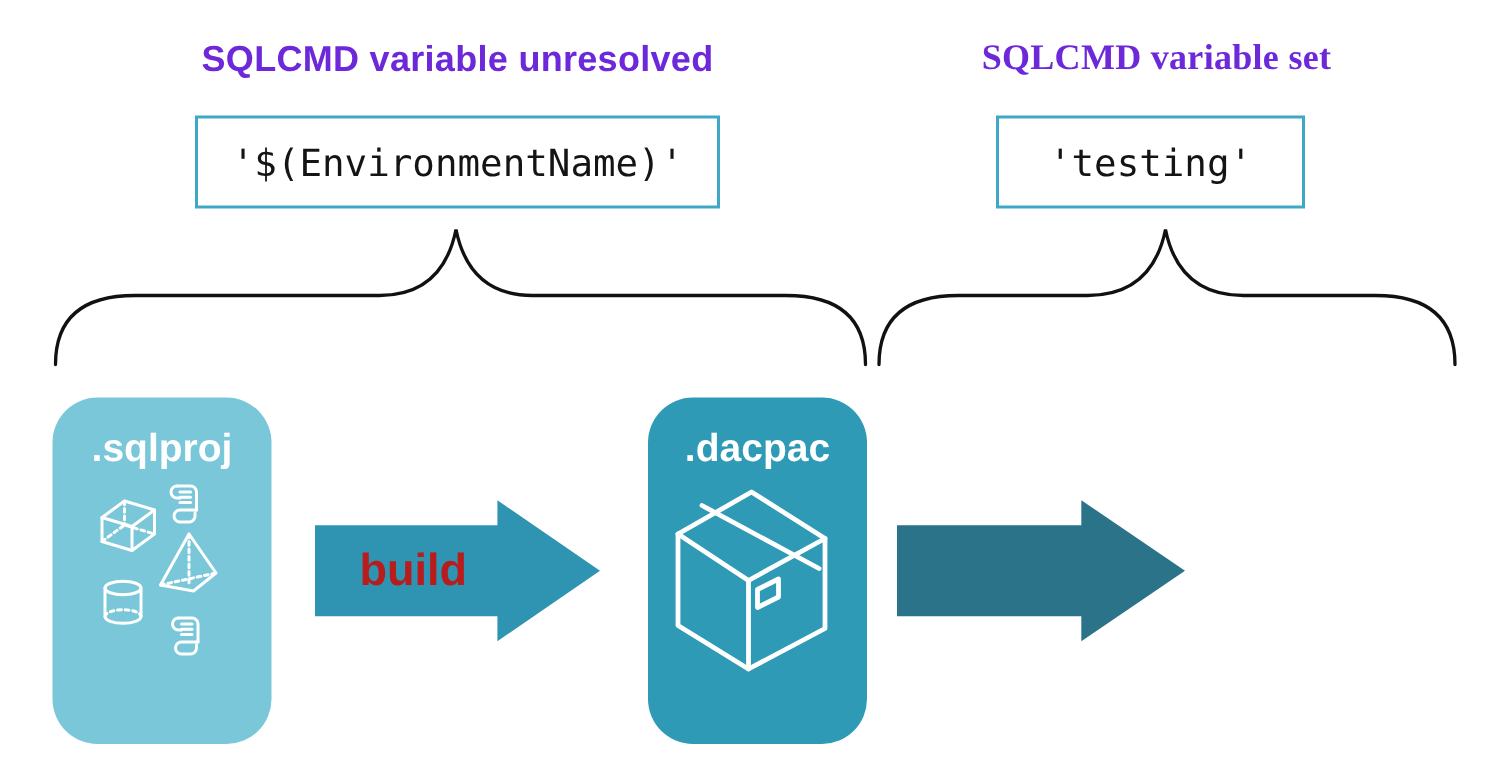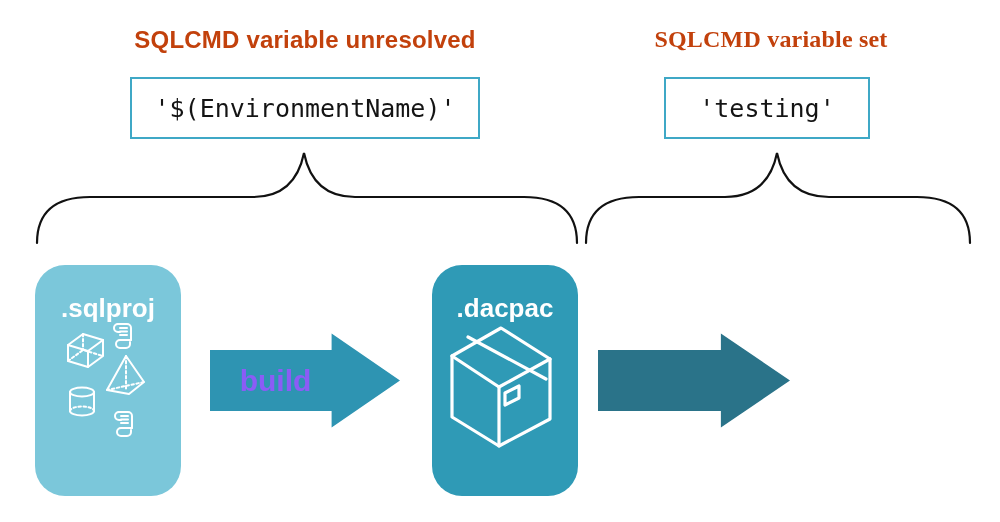--- a/index.html
+++ b/index.html
@@ -11,21 +11,21 @@
     background: #ffffff;
     font-family: "Liberation Sans", sans-serif;
     overflow: hidden;
   }
   .heading {
     position: absolute;
     top: 26px;
     text-align: center;
     font-size: 24px;
     font-weight: 700;
-    color: #c2410c;
+    color: #6d28d9;
     letter-spacing: 0.2px;
   }
   .heading.left  { left: 115px; width: 380px; }
   .heading.right { left: 640px; width: 262px; font-family: Liberation Serif, serif; }
   .code-box {
     position: absolute;
     top: 77px;
     height: 62px;
     background: #ffffff;
     border: 2.5px solid var(--code-border, #3FA8C6);
@@ -50,21 +50,21 @@
     top: 265px;
     width: 146px;
     height: 231px;
     border-radius: 30px;
     box-sizing: border-box;
   }
   .card.sqlproj  { left: 35px;  background: var(--sqlproj-bg,  #7BC7DA); }
   .card.dacpac   { left: 432px; background: var(--dacpac-bg,   #2F9AB6); }
   .card.database { left: 822px; background: var(--database-bg, #26768D); }
   .card-title {
-    padding-top: 28px;
+    padding-top: 18px;
     text-align: center;
     color: #ffffff;
     font-size: 26px;
     font-weight: 700;
   }
   .card-icon { position: absolute; }   
   .arrow {
     position: absolute;
     top: 333px;
     height: 95px;
@@ -77,21 +77,21 @@
   .arrow.build  { left: 210px; width: 190px; }
   .arrow.deploy { left: 598px; width: 192px; }
   .arrow.build  .arrow-shape { background: var(--build-arrow,  #2E94B2); }
   .arrow.deploy .arrow-shape { background: var(--deploy-arrow, #2A7389); }
   .arrow-label {
     position: absolute;
     left: 5%; width: 59%; top: 0; height: 100%;
     display: flex;
     align-items: center;
     justify-content: center;
-    color: #8b5cf6;
+    color: #b91c1c;
     font-size: 30px;
     font-weight: 700;
     z-index: 2;
   }
   svg .wicon { stroke: var(--icon-stroke, #ffffff); fill: none; stroke-linecap: round; stroke-linejoin: round; }
 </style>
 </head>
 <body>
 
 <div class="canvas">

